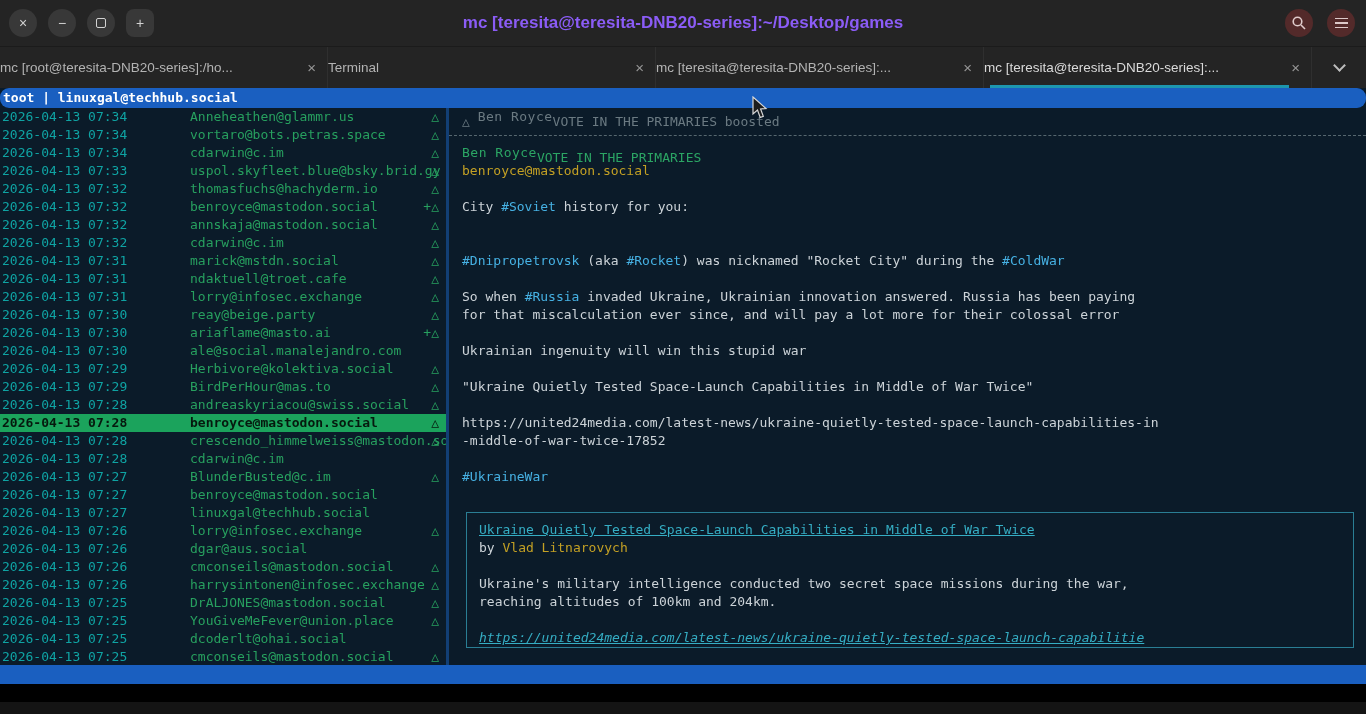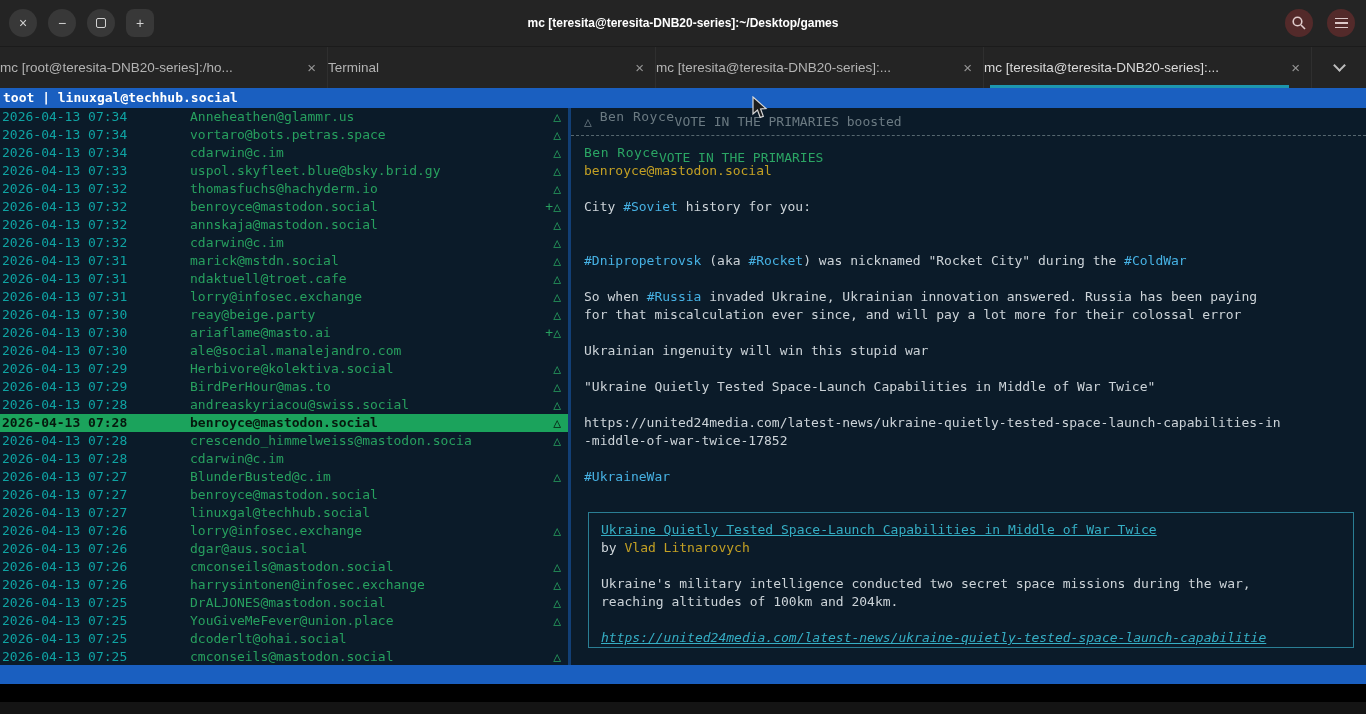--- a/index.html
+++ b/index.html
@@ -2,22 +2,22 @@
 <html><head>
 <meta charset="utf-8">
 <style>
   * { margin:0; padding:0; box-sizing:border-box; }
   html,body { width:1366px; height:714px; overflow:hidden; }
   body { background:#141414; font-family:"DejaVu Sans Mono",monospace; position:relative; }
 
   
   .titlebar { position:absolute; top:0; left:0; width:1366px; height:46px; background:#242424;
               display:flex; align-items:center; font-family:"Liberation Sans",sans-serif; }
-  .win-title { position:absolute; left:0; right:0; text-align:center; color:#ffffff;
-               font-size:12px; font-weight:bold; pointer-events:none; }
+  .win-title { position:absolute; left:0; right:0; text-align:center; color:#8b5cf6;
+               font-size:17px; font-weight:bold; pointer-events:none; }
   .ctrl-left { position:absolute; left:9px; top:9px; display:flex; gap:11px; }
   .ctrl-right { position:absolute; right:11px; top:9px; display:flex; gap:14px; }
   .win-btn { width:28px; height:28px; border-radius:50%; background:#383838; color:#d2d2d2;
              display:flex; align-items:center; justify-content:center; font-size:14px; line-height:1; }
   .win-btn.square { border-radius:8px; }
   .win-btn.red { background:#532a2a; }
   .max-glyph { width:10px; height:10px; border:1.5px solid #d2d2d2; border-radius:2px; }
   .menu-glyph { display:flex; flex-direction:column; gap:3px; }
   .menu-glyph i { display:block; width:13px; height:1.6px; background:#ddc9c9; }
 
@@ -31,31 +31,31 @@
   .tab.active { color:#dadada; }
   .tab.active::after { content:''; position:absolute; left:6px; right:22px; bottom:0; height:3px; background:#1d96ae; }
   .tab-overflow { flex:1; display:flex; align-items:center; justify-content:center; }
   .chev { width:9px; height:9px; border-left:2px solid #bdbdbd; border-bottom:2px solid #bdbdbd;
           transform:rotate(-45deg); margin-top:-4px; }
 
   
   .terminal { position:absolute; top:88px; left:0; width:1366px; height:614px; background:#0b1b29;
               font-size:13px; line-height:18px; color:#ccd3d8; }
   .appbar { position:absolute; top:0; left:0; right:0; height:20px; background:#1a5fc0; color:#ffffff;
-            font-weight:bold; line-height:20px; padding-left:3px; white-space:pre; }
+            font-weight:bold; line-height:20px; padding-left:3px; white-space:pre;border-radius:9px; }
   .appfooter { position:absolute; top:577px; left:0; right:0; height:19px; background:#1a5fc0;
                color:#ffffff; line-height:19px; padding-left:3px; white-space:pre; }
   .appfooter .fjoin { margin-left:8px; }
   .appfooter .bold { font-weight:bold; }
   .below { position:absolute; top:596px; left:0; right:0; height:18px; background:#000000; }
 
   .mainarea { position:absolute; top:20px; left:0; right:0; height:557px; display:flex; overflow:hidden; }
 
   
-  .timeline { width:568px; overflow:hidden; position:relative; }
+  .timeline { width:446px; overflow:hidden; position:relative; }
   .trow { height:18px; position:relative; white-space:pre; }
   .t-time { position:absolute; left:2px; color:#0fa3a3; }
   .t-acct { position:absolute; left:190px; color:#27a05f; }
   .t-badge { position:absolute; right:7px; color:#27a05f; }
   .trow.selected { background:#1ba35c; }
   .trow.selected .t-time, .trow.selected .t-acct, .trow.selected .t-badge { color:#06190e; font-weight:bold; }
 
   .divider { width:3px; background:#123f75; }
 
   

